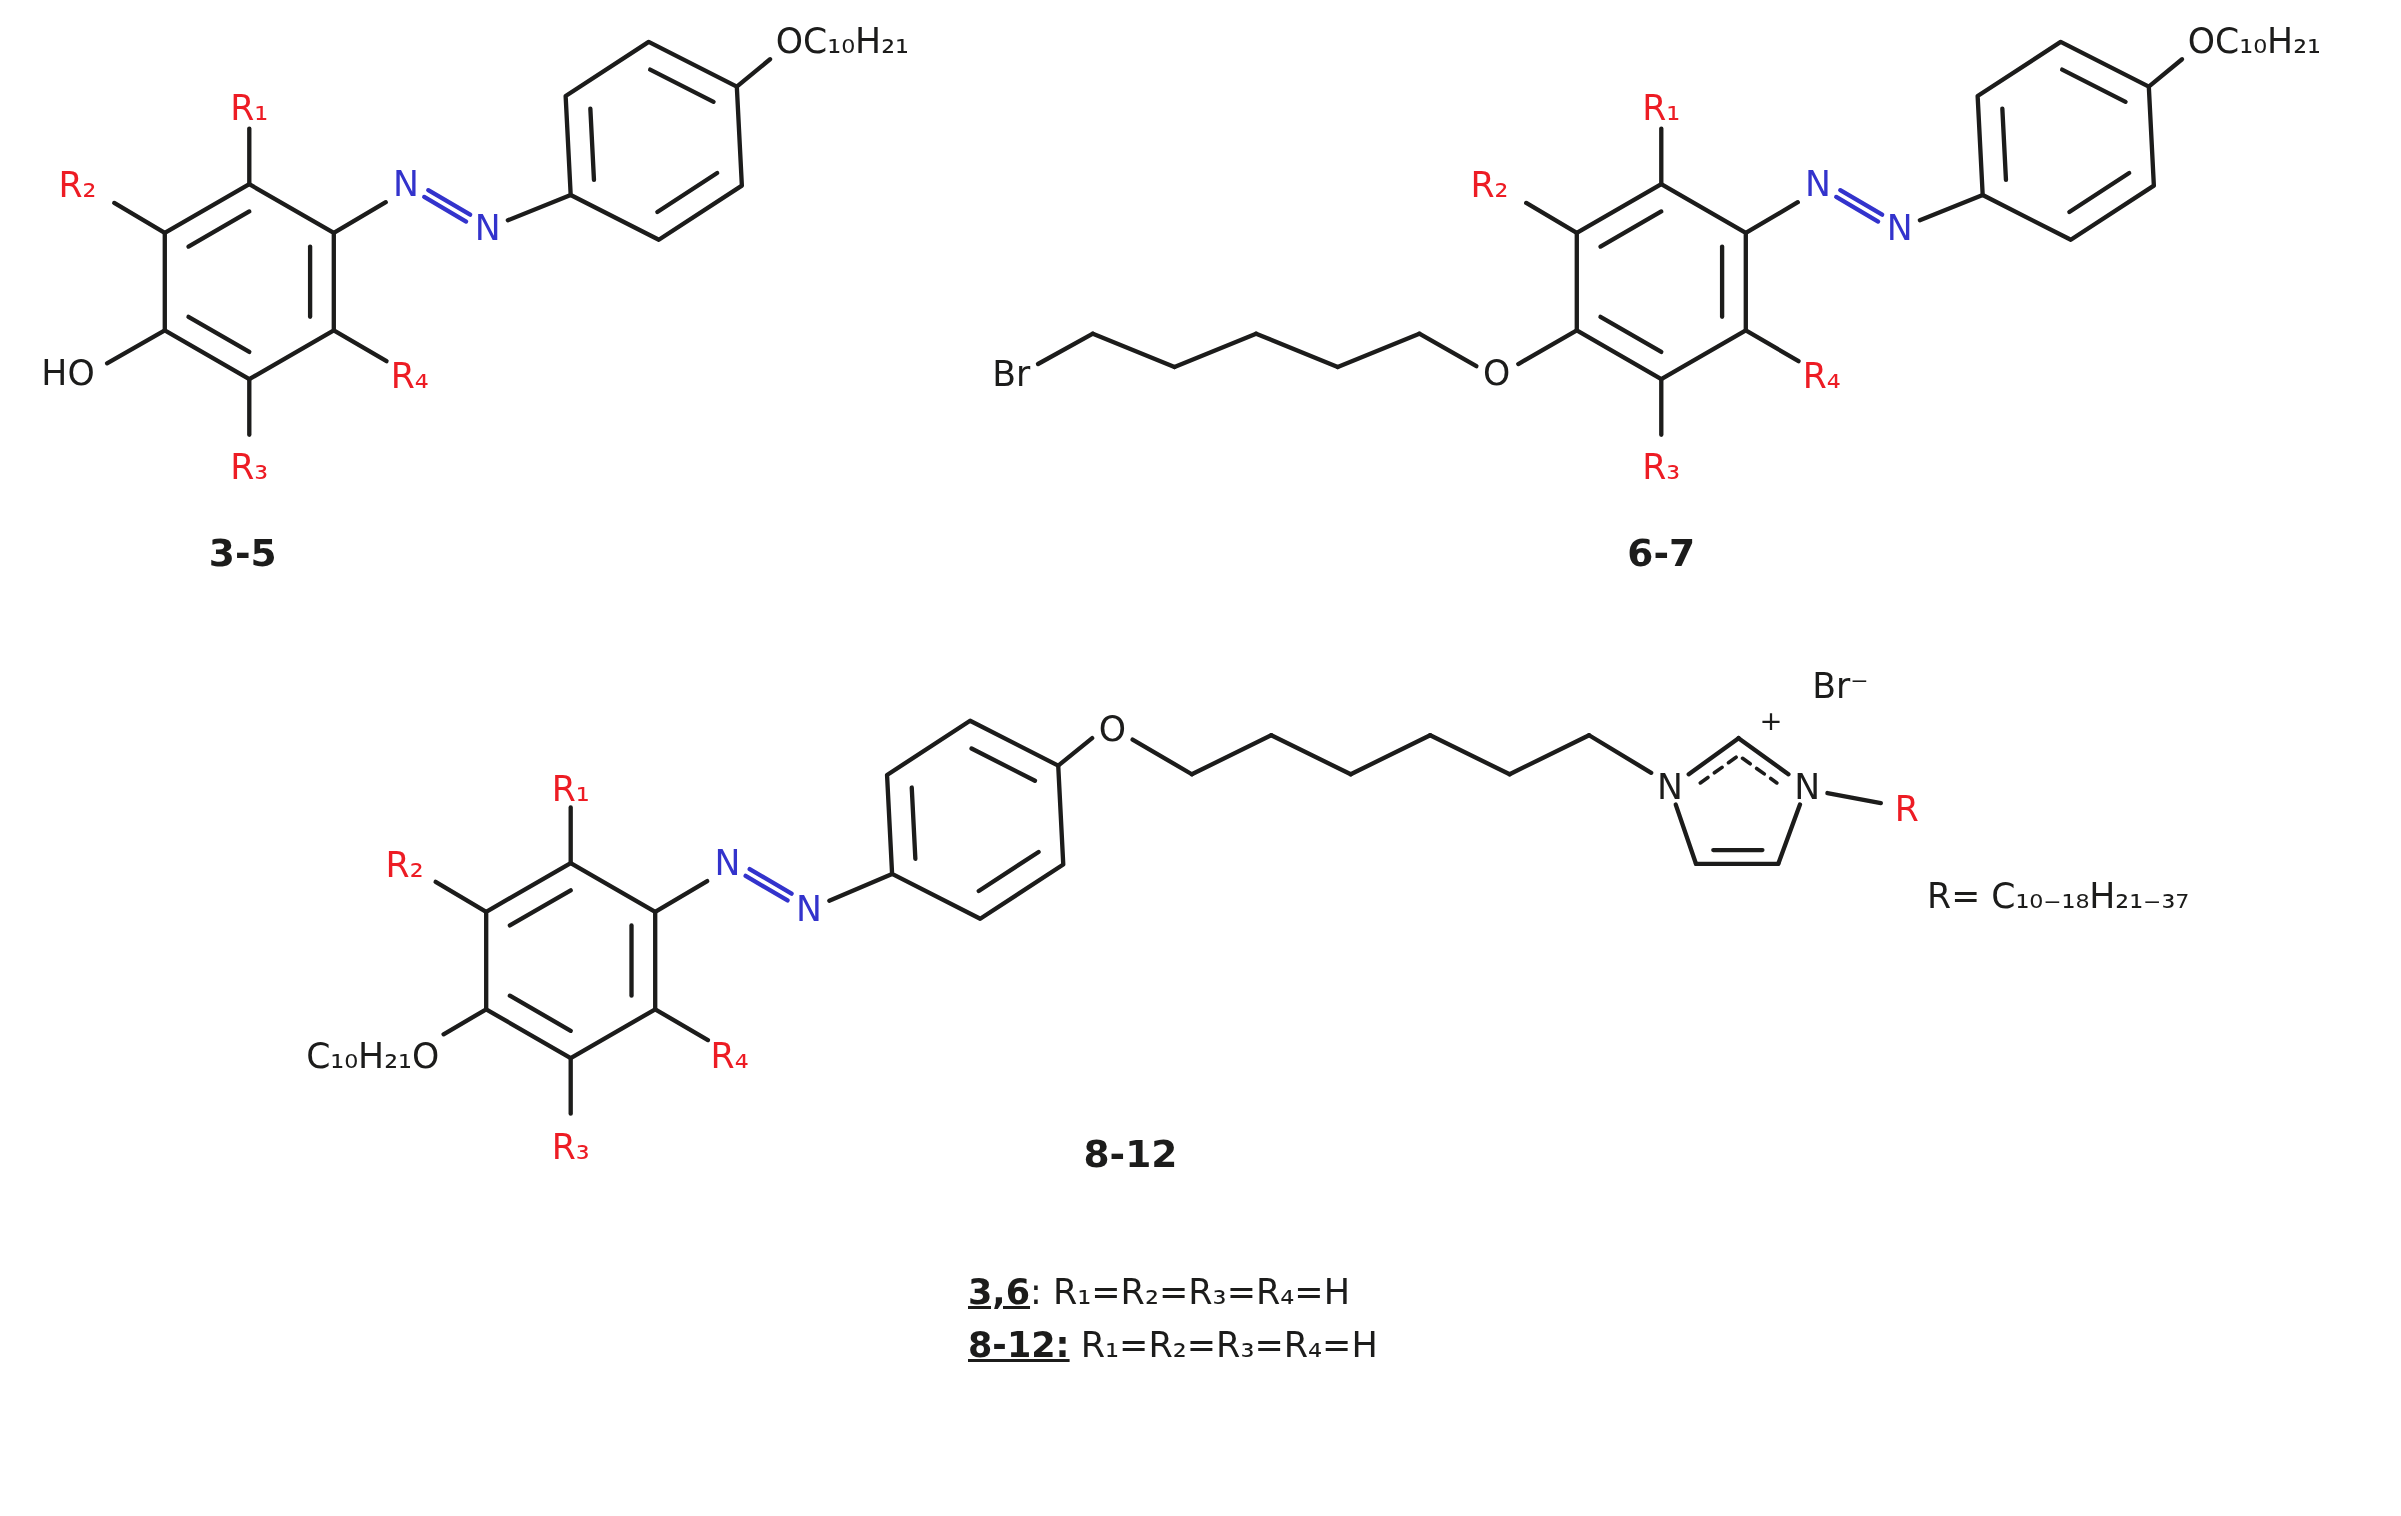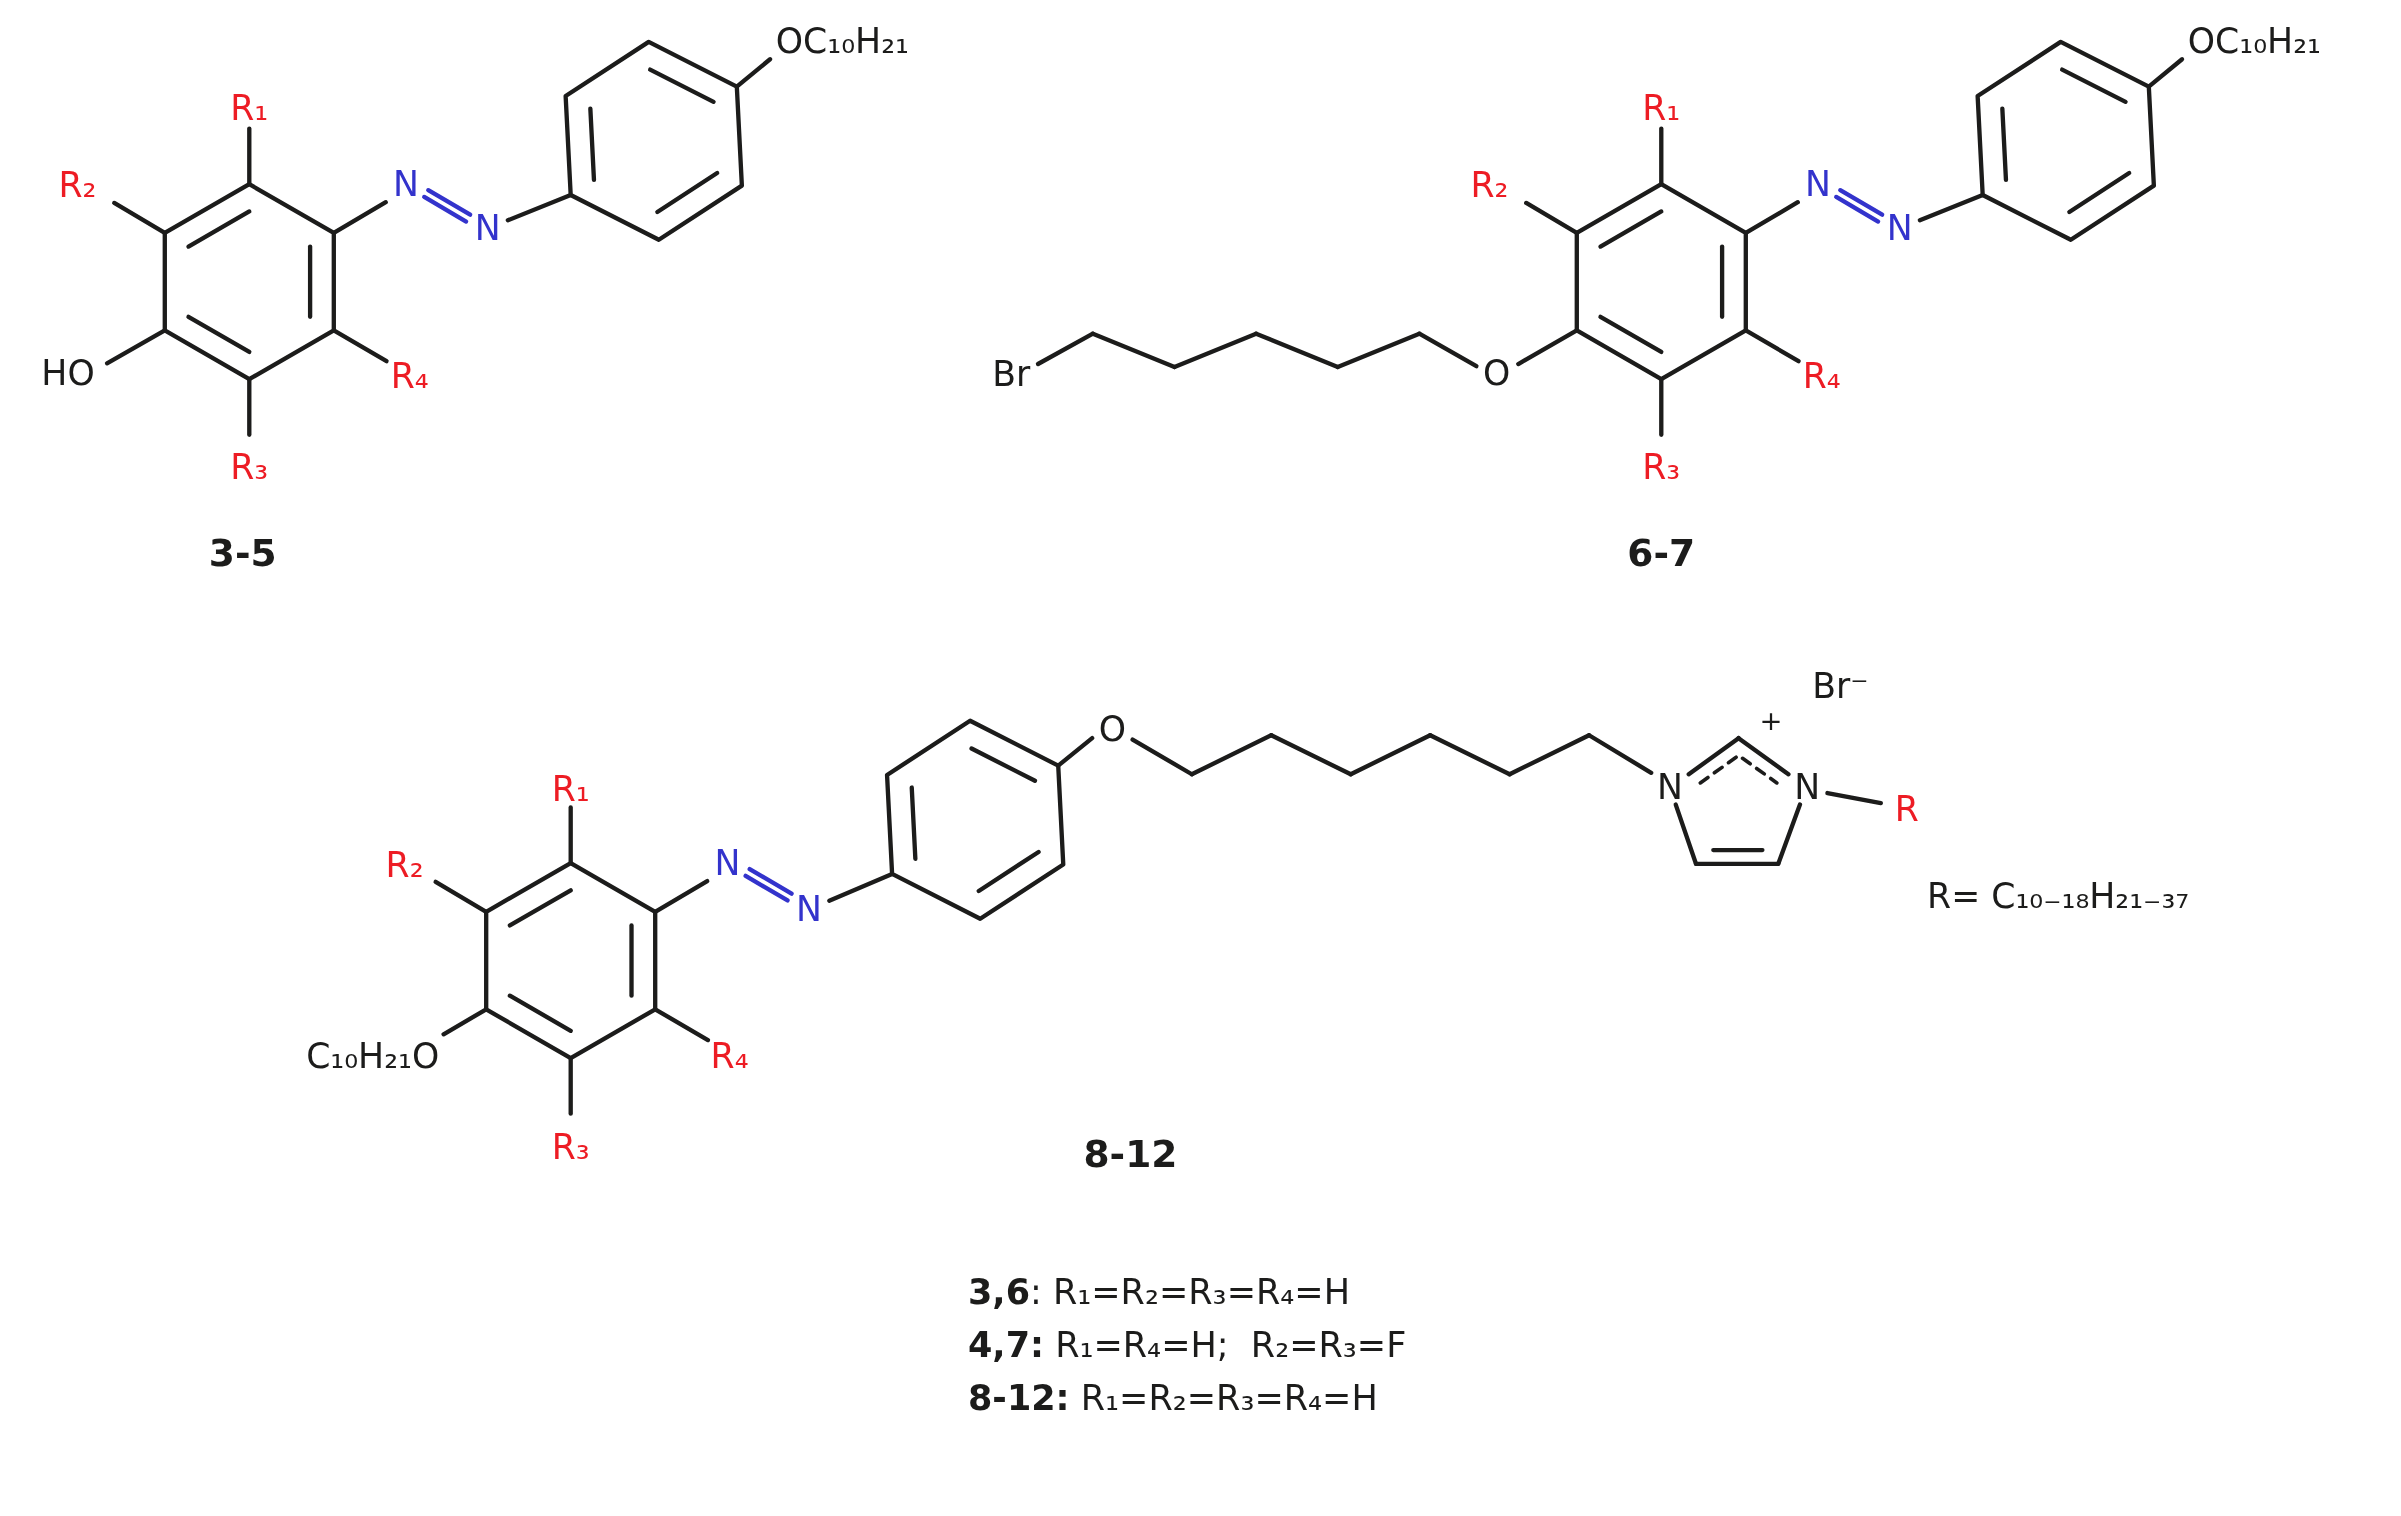--- a/index.html
+++ b/index.html
@@ -24,21 +24,21 @@
   text.atom { font-size:48px; }
   text.small { font-size:38px; }
   text.red { fill:var(--color-red,#ed1c24); }
   text.blue { fill:var(--color-blue,#3333cc); }
   text.struct-label { font-size:52px; font-weight:bold; }
   .legend {
     position:absolute; left:968px; top:1266px;
     font-size:35px; line-height:53px; color:var(--color-bond,#1c1c1b);
   }
   .legend span { white-space:pre-wrap; }
-  .legend .bold { font-weight:bold; }
+  .legend .bold { font-weight:bold;text-decoration:underline; }
 </style>
 </head>
 <body>
 
 <div class="page">
 
 <svg width="2401" height="1516" viewBox="0 0 3324 2099">
 
   <g>
     <g>
@@ -186,18 +186,17 @@
     <text class="small" x="2452" y="998" text-anchor="middle">+</text>
     <text class="atom" x="2548" y="950" text-anchor="middle">Br⁻</text>
     <text class="atom red" x="2640" y="1120" text-anchor="middle">R</text>
     <text class="atom" x="2668" y="1240" text-anchor="start">R= C₁₀₋₁₈H₂₁₋₃₇</text>
     <text class="struct-label" x="1565" y="1598" text-anchor="middle">8-12</text>
   </g>
 </svg>
 
 <div class="legend">
   <div class="legend-line"><span class="bold">3,6</span><span>: R₁=R₂=R₃=R₄=H</span></div>
-  <div class="legend-line"><span class="bold">4,7:</span><span> R₁=R₄=H;  R₂=R₃=F</span></div>
   <div class="legend-line"><span class="bold">8-12:</span><span> R₁=R₂=R₃=R₄=H</span></div>
 </div>
 
 </div>
 
 
 </body></html>

